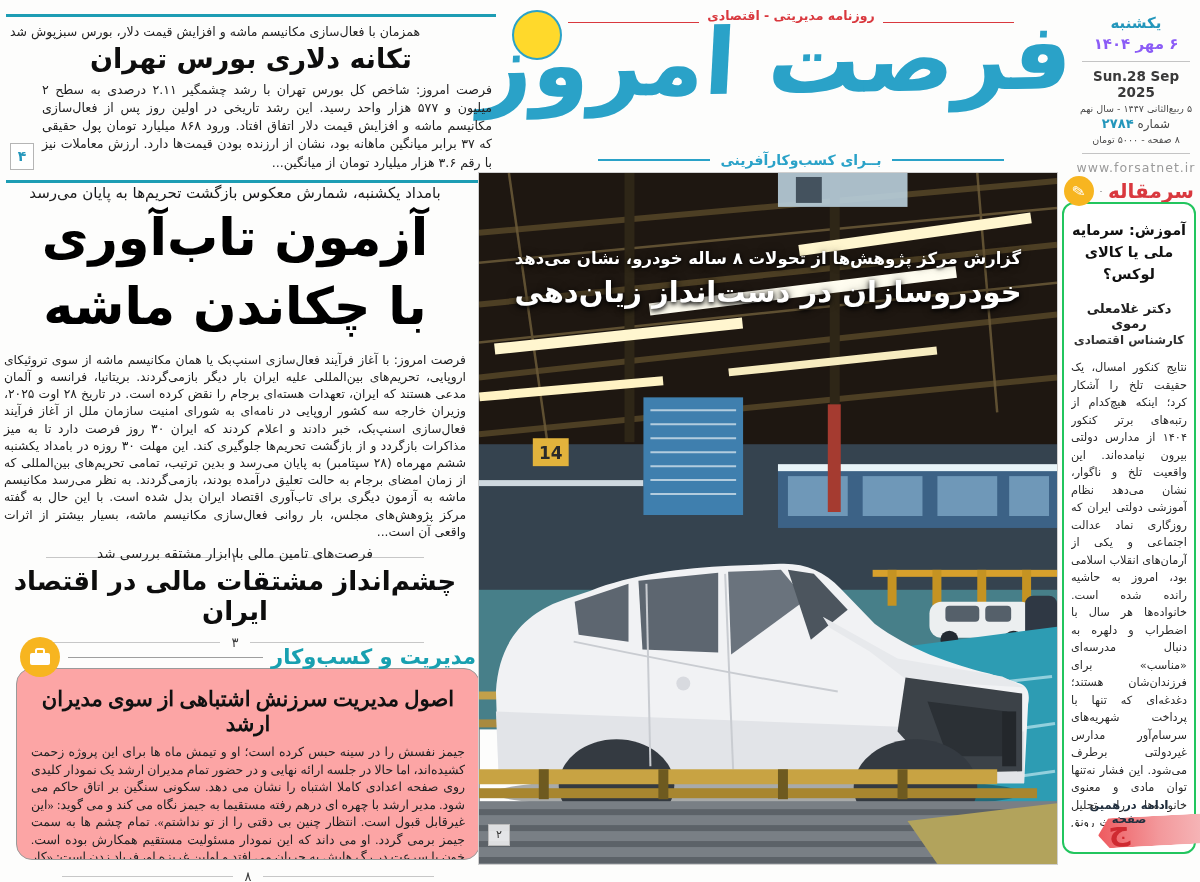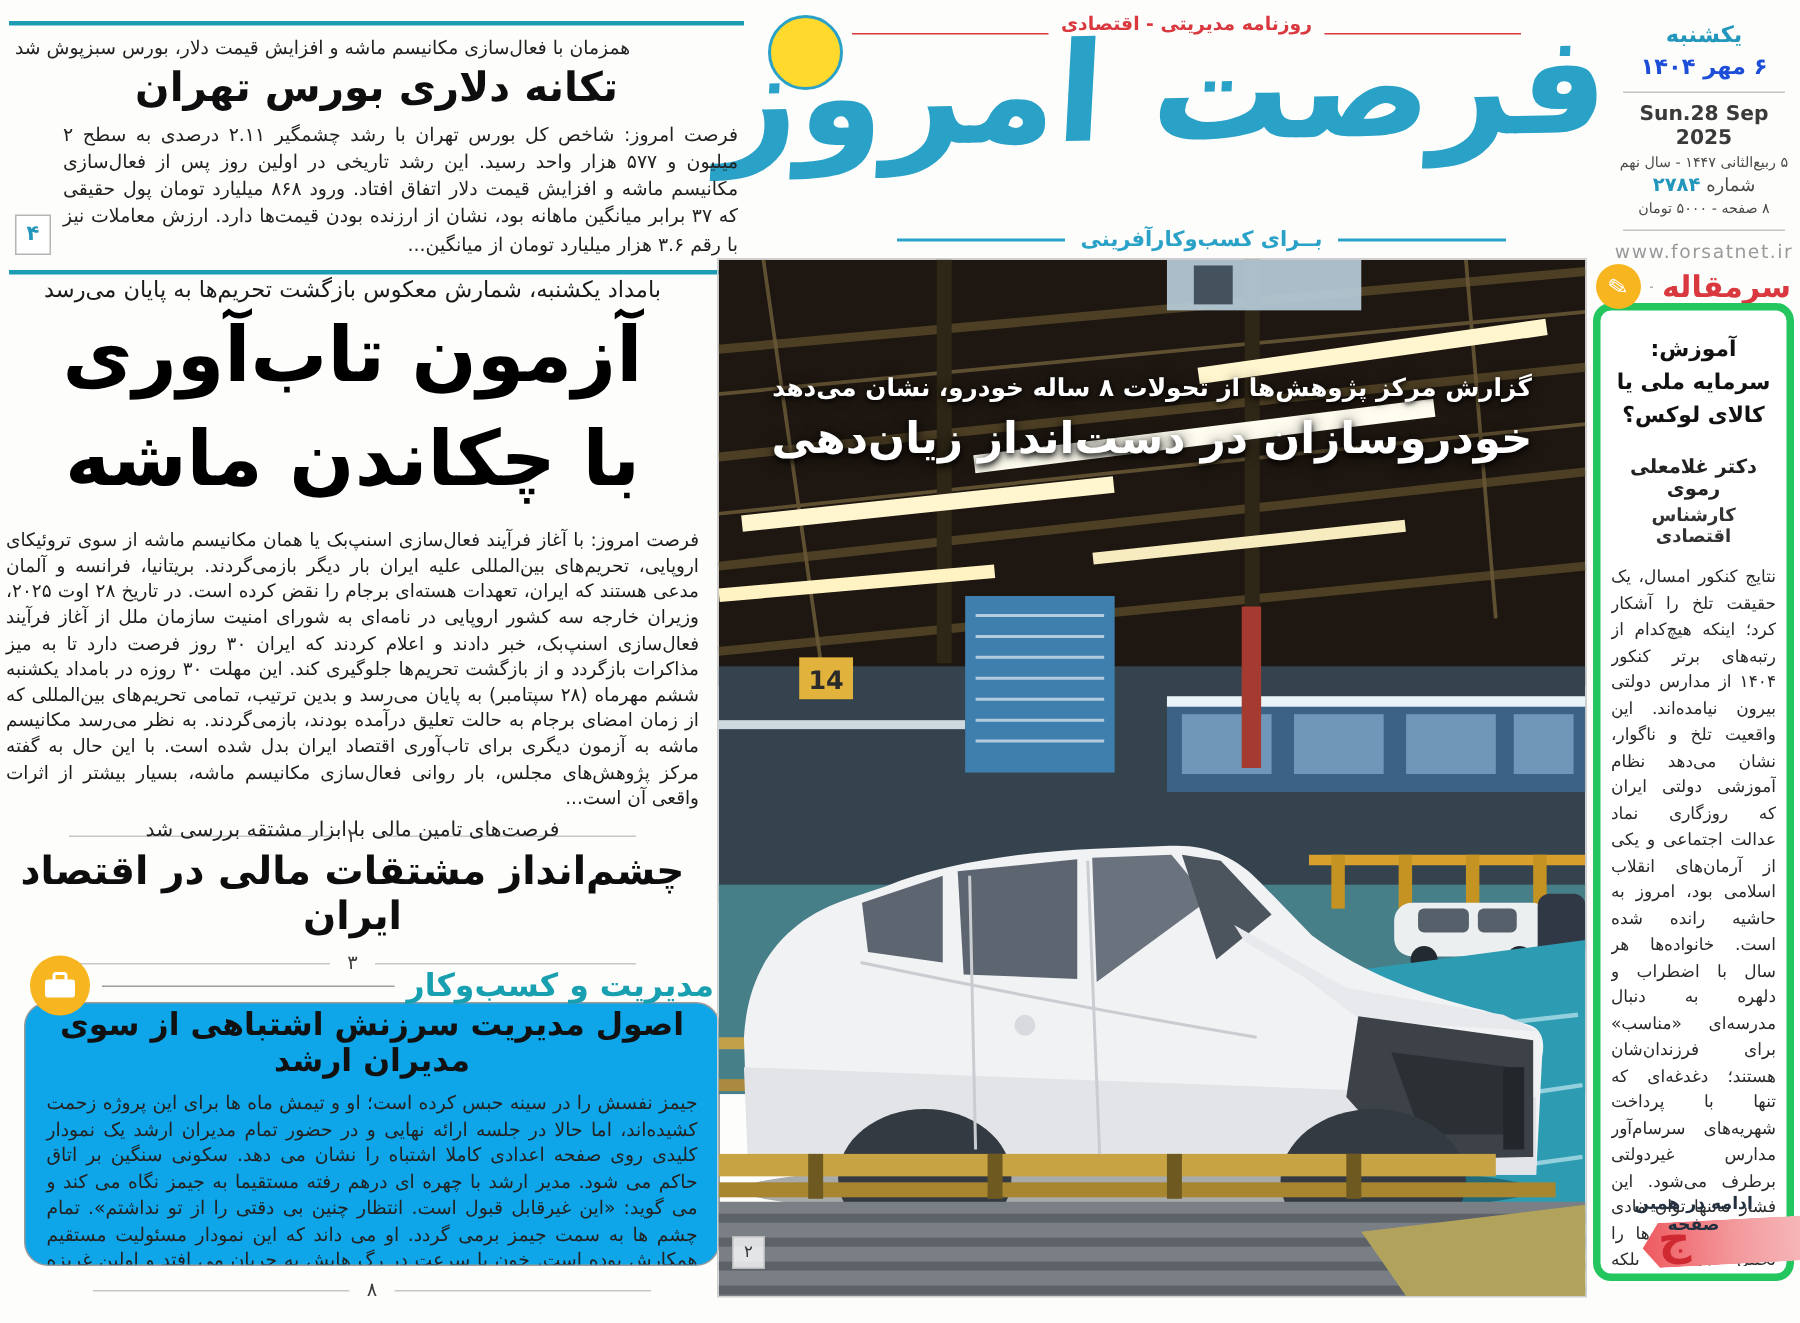--- a/index.html
+++ b/index.html
@@ -2,21 +2,21 @@
 <html lang="fa" dir="rtl"><head>
 <meta charset="utf-8">
 <style>
   html,body{margin:0;padding:0;background:#ffffff;}
   .page{position:relative;width:1200px;height:882px;background:#fdfdfc;overflow:hidden;
         font-family:"DejaVu Sans",sans-serif;direction:rtl;color:#1c1c1c;}
 
   
   .dateblock{position:absolute;top:0;right:0;width:128px;height:172px;text-align:center;}
   .dateblock .weekday{margin-top:14px;font-size:15px;font-weight:bold;color:#2396bb;}
-  .dateblock .datefa{font-size:15px;font-weight:bold;color:#1d4ed8;margin-top:3px;}
+  .dateblock .datefa{font-size:15px;font-weight:bold;color:#8b5cf6;margin-top:3px;}
   .dateblock .sep{border:0;border-top:1px solid #c4c4c4;margin:8px 10px 6px;}
   .dateblock .dateen{font-size:13.5px;color:#3a3a3a;direction:ltr;font-weight:bold;}
   .dateblock .hijri{font-size:9.5px;color:#4a4a4a;margin-top:3px;}
   .dateblock .issue{font-size:12px;color:#4a4a4a;margin-top:2px;}
   .dateblock .issue .num{color:#2396bb;font-weight:bold;font-size:13px;}
   .dateblock .pages{font-size:9.5px;color:#4a4a4a;margin-top:3px;}
   .dateblock .website{font-size:12.5px;color:#9a9a9a;direction:ltr;letter-spacing:1px;margin-top:2px;}
 
   
   .masthead{position:absolute;top:0;left:478px;width:596px;height:172px;}
@@ -55,42 +55,42 @@
   .secondstory .kicker{text-align:center;font-size:13.5px;color:#222;}
   .secondstory .headline{text-align:center;font-size:26px;font-weight:bold;color:#0d0d0d;margin-top:5px;}
 
   .bizsection{position:absolute;top:638px;left:16px;width:464px;}
   .biz-header{display:flex;align-items:center;height:38px;gap:8px;padding:0 4px;}
   .biz-label{color:#18a0b0;font-size:21px;font-weight:bold;white-space:nowrap;}
   .biz-header .hl{flex:1;border-top:1px solid #9e9e9e;}
   .icon-circle{width:40px;height:40px;border-radius:50%;background:#f7b520;display:flex;
                align-items:center;justify-content:center;flex:0 0 auto;z-index:3;}
   .icon-circle.small{width:30px;height:30px;}
-  .bizbox{border:1px solid #9a9a9a;border-radius:16px;margin-top:-8px;padding:0 14px 6px;
-          height:168px;overflow:hidden;background:#0ea5e9;}
+  .bizbox{border:1px solid #9a9a9a;border-radius:16px;margin-top:-8px;padding:16px 14px 6px;
+          height:168px;overflow:hidden;background:#fca5a5;font-family:Liberation Serif, serif;}
   .bizbox .headline{text-align:center;font-size:21px;font-weight:bold;color:#111;margin-top:2px;}
   .bizbox .body{margin-top:7px;font-size:12.5px;line-height:1.40;text-align:justify;color:#222;}
 
   
   .photo{position:absolute;top:172px;left:478px;width:580px;height:693px;border:1px solid #cfcfcf;
          box-sizing:border-box;overflow:hidden;}
   .photo svg{display:block;width:100%;height:100%;}
   .photo .cap-kicker{position:absolute;top:76px;left:0;right:0;text-align:center;color:#fff;
         font-size:16.5px;font-weight:bold;text-shadow:0 1px 3px rgba(0,0,0,.9),0 0 8px rgba(0,0,0,.6);}
   .photo .cap-headline{position:absolute;top:102px;left:0;right:0;text-align:center;color:#fff;
         font-size:29px;font-weight:bold;text-shadow:0 2px 4px rgba(0,0,0,.95),0 0 10px rgba(0,0,0,.6);}
   .photo .photonum{position:absolute;left:9px;bottom:18px;width:20px;height:20px;background:rgba(255,255,255,.8);
         border:1px solid #bbb;color:#333;font-size:11px;text-align:center;line-height:20px;}
 
   
   .editorial{position:absolute;top:176px;left:1062px;width:134px;}
   .ed-header{display:flex;align-items:center;gap:6px;padding:0 2px;}
   .ed-label{color:#d9383e;font-size:20px;font-weight:bold;white-space:nowrap;}
   .ed-header .hl{flex:1;border-top:1px solid #b0b0b0;}
-  .edbox{border:5px solid #22c55e;border-radius:12px;margin-top:-4px;height:652px;box-sizing:border-box;
+  .edbox{border:2px solid #22c55e;border-radius:12px;margin-top:-4px;height:652px;box-sizing:border-box;
          padding:16px 7px 6px;background:#fff;position:relative;}
   .edbox .title{text-align:center;font-size:14.5px;font-weight:bold;line-height:1.5;color:#111;}
   .edbox .author{text-align:center;font-size:13px;font-weight:bold;color:#222;margin-top:16px;}
   .edbox .role{text-align:center;font-size:12px;font-weight:bold;color:#333;margin-top:2px;}
   .edbox .body{margin-top:12px;font-size:11.3px;line-height:1.55;text-align:justify;color:#2a2a2a;
                height:468px;overflow:hidden;}
   .edbox .body p{margin:0;}
   .continuation{position:absolute;bottom:26px;left:8px;right:8px;text-align:center;font-size:11.5px;
                 font-weight:bold;color:#22303f;z-index:3;}
   .ribbon{position:absolute;bottom:6px;right:-14px;width:110px;height:30px;z-index:2;

